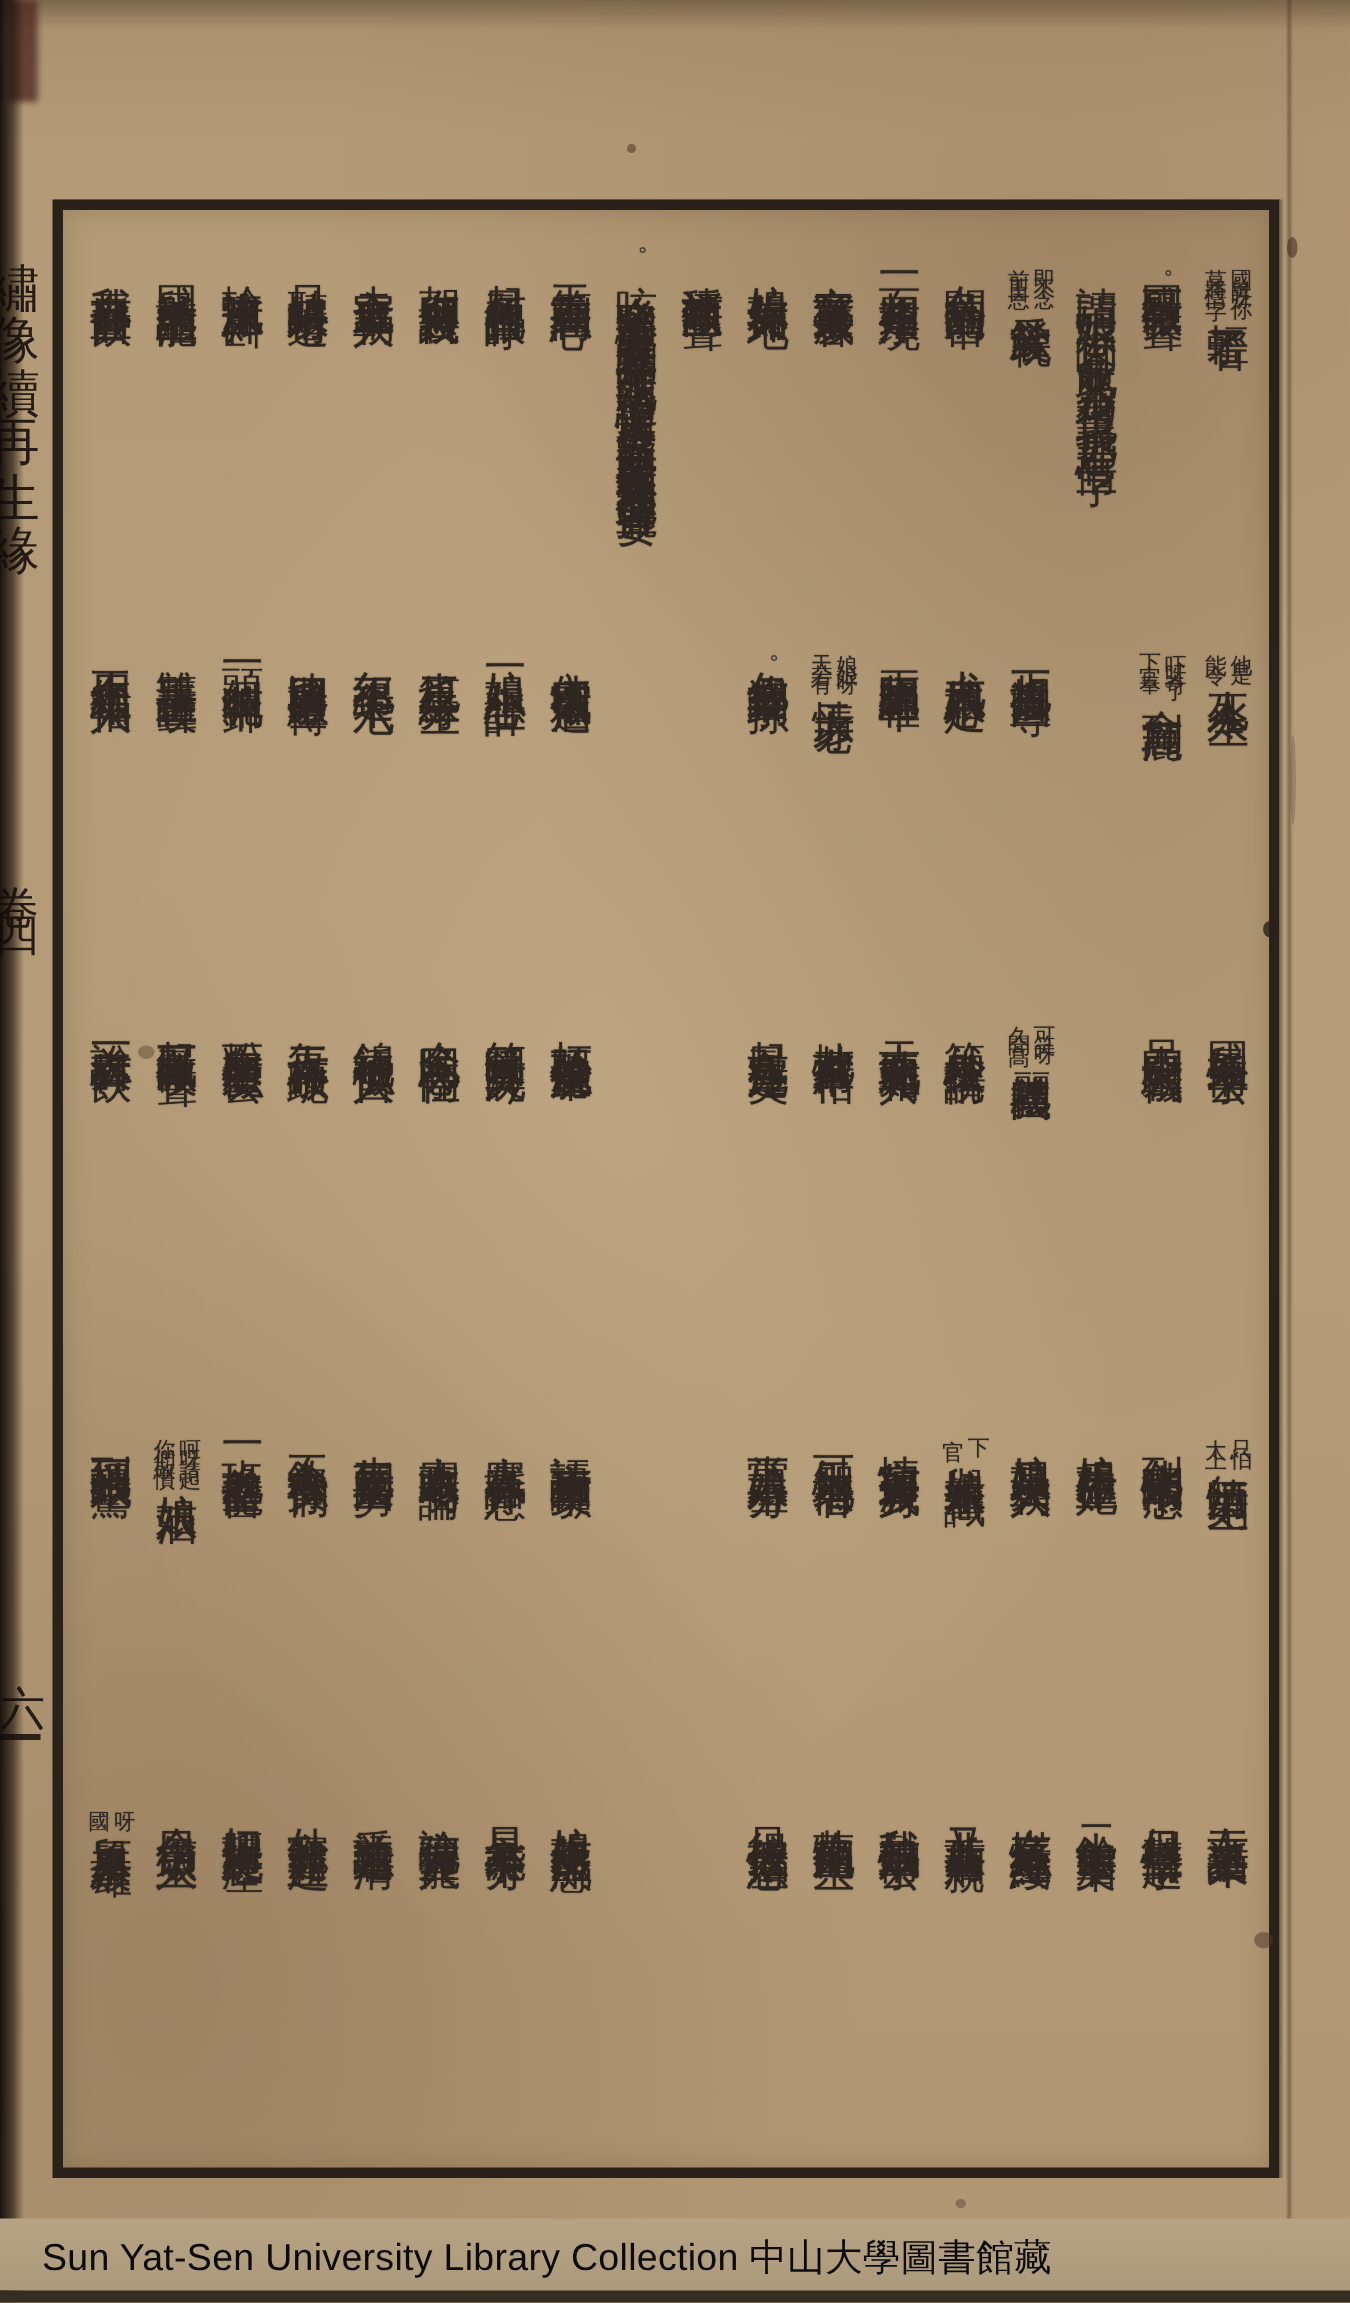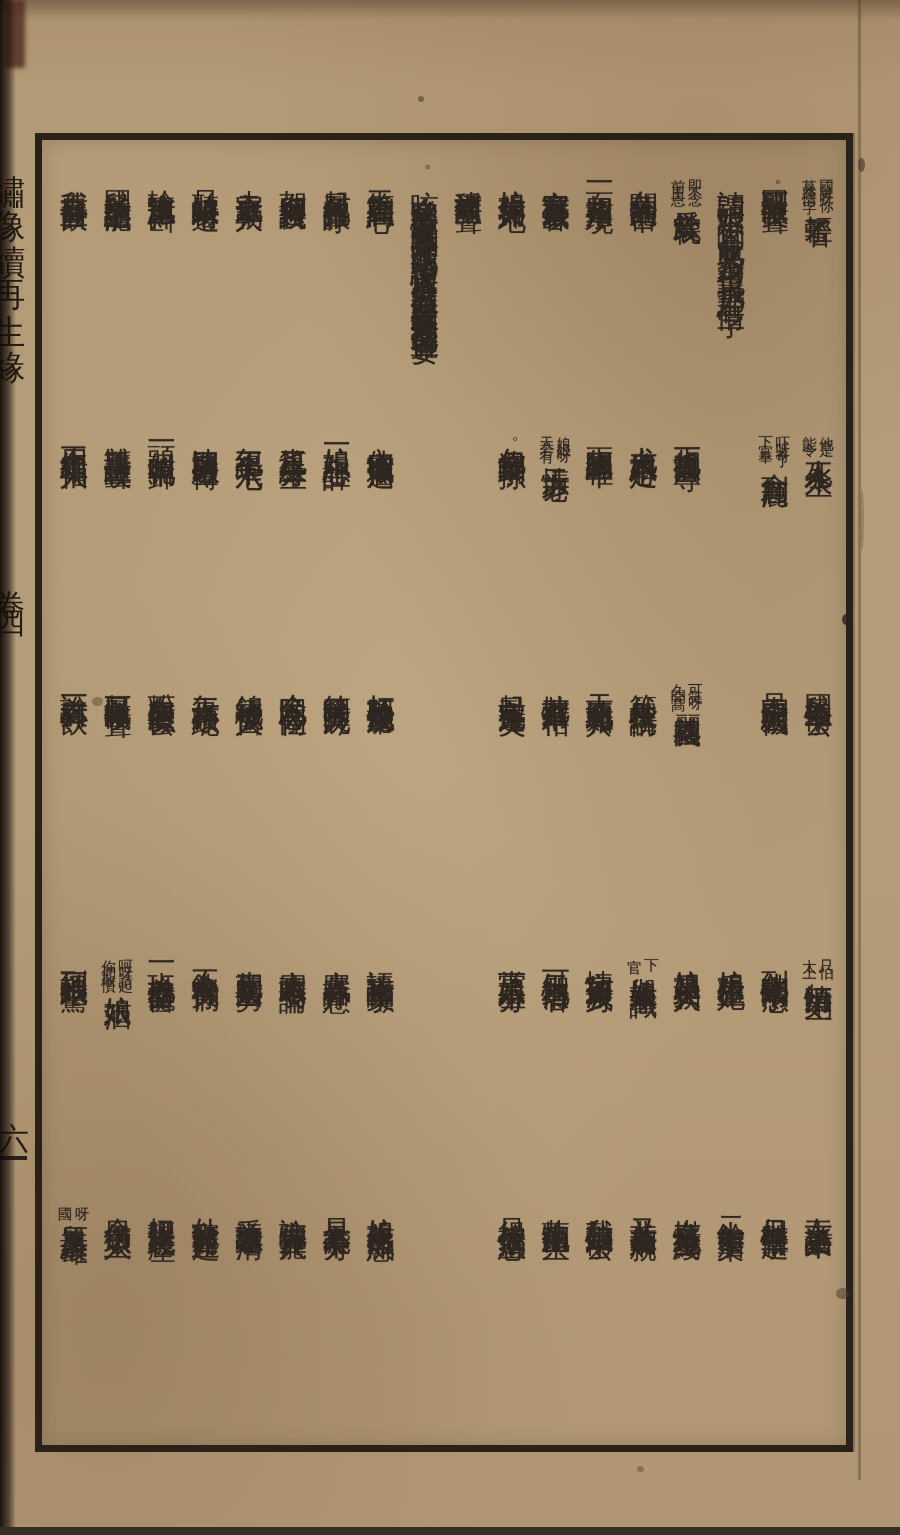--- a/index.html
+++ b/index.html
@@ -391,14 +391,17 @@
   <div id="crease-right"></div>
 
   <div class="spot" style="left:92px;top:697px;width:11px;height:9px;background:#5e4a33;opacity:.5;"></div>
   <div class="spot" style="left:842px;top:614px;width:9px;height:11px;background:#2a211a;opacity:.8;"></div>
   <div class="spot" style="left:836px;top:1288px;width:13px;height:11px;background:#4a3827;opacity:.5;"></div>
   <div class="spot" style="left:418px;top:96px;width:6px;height:6px;background:#53402c;opacity:.6;"></div>
   <div class="spot" style="left:858px;top:158px;width:7px;height:14px;background:#3a2c20;opacity:.55;"></div>
   <div class="spot" style="left:637px;top:1466px;width:7px;height:6px;background:#4a3827;opacity:.4;"></div>
   <div class="spot" style="left:860px;top:490px;width:4px;height:60px;background:#6b5640;opacity:.35;"></div>
 
+  <div id="caption">
+    <span>Sun Yat-Sen University Library Collection 中山大學圖書館藏</span>
+  </div>
   <div id="edge-bottom"></div>
 </div>
 
 </body></html>

